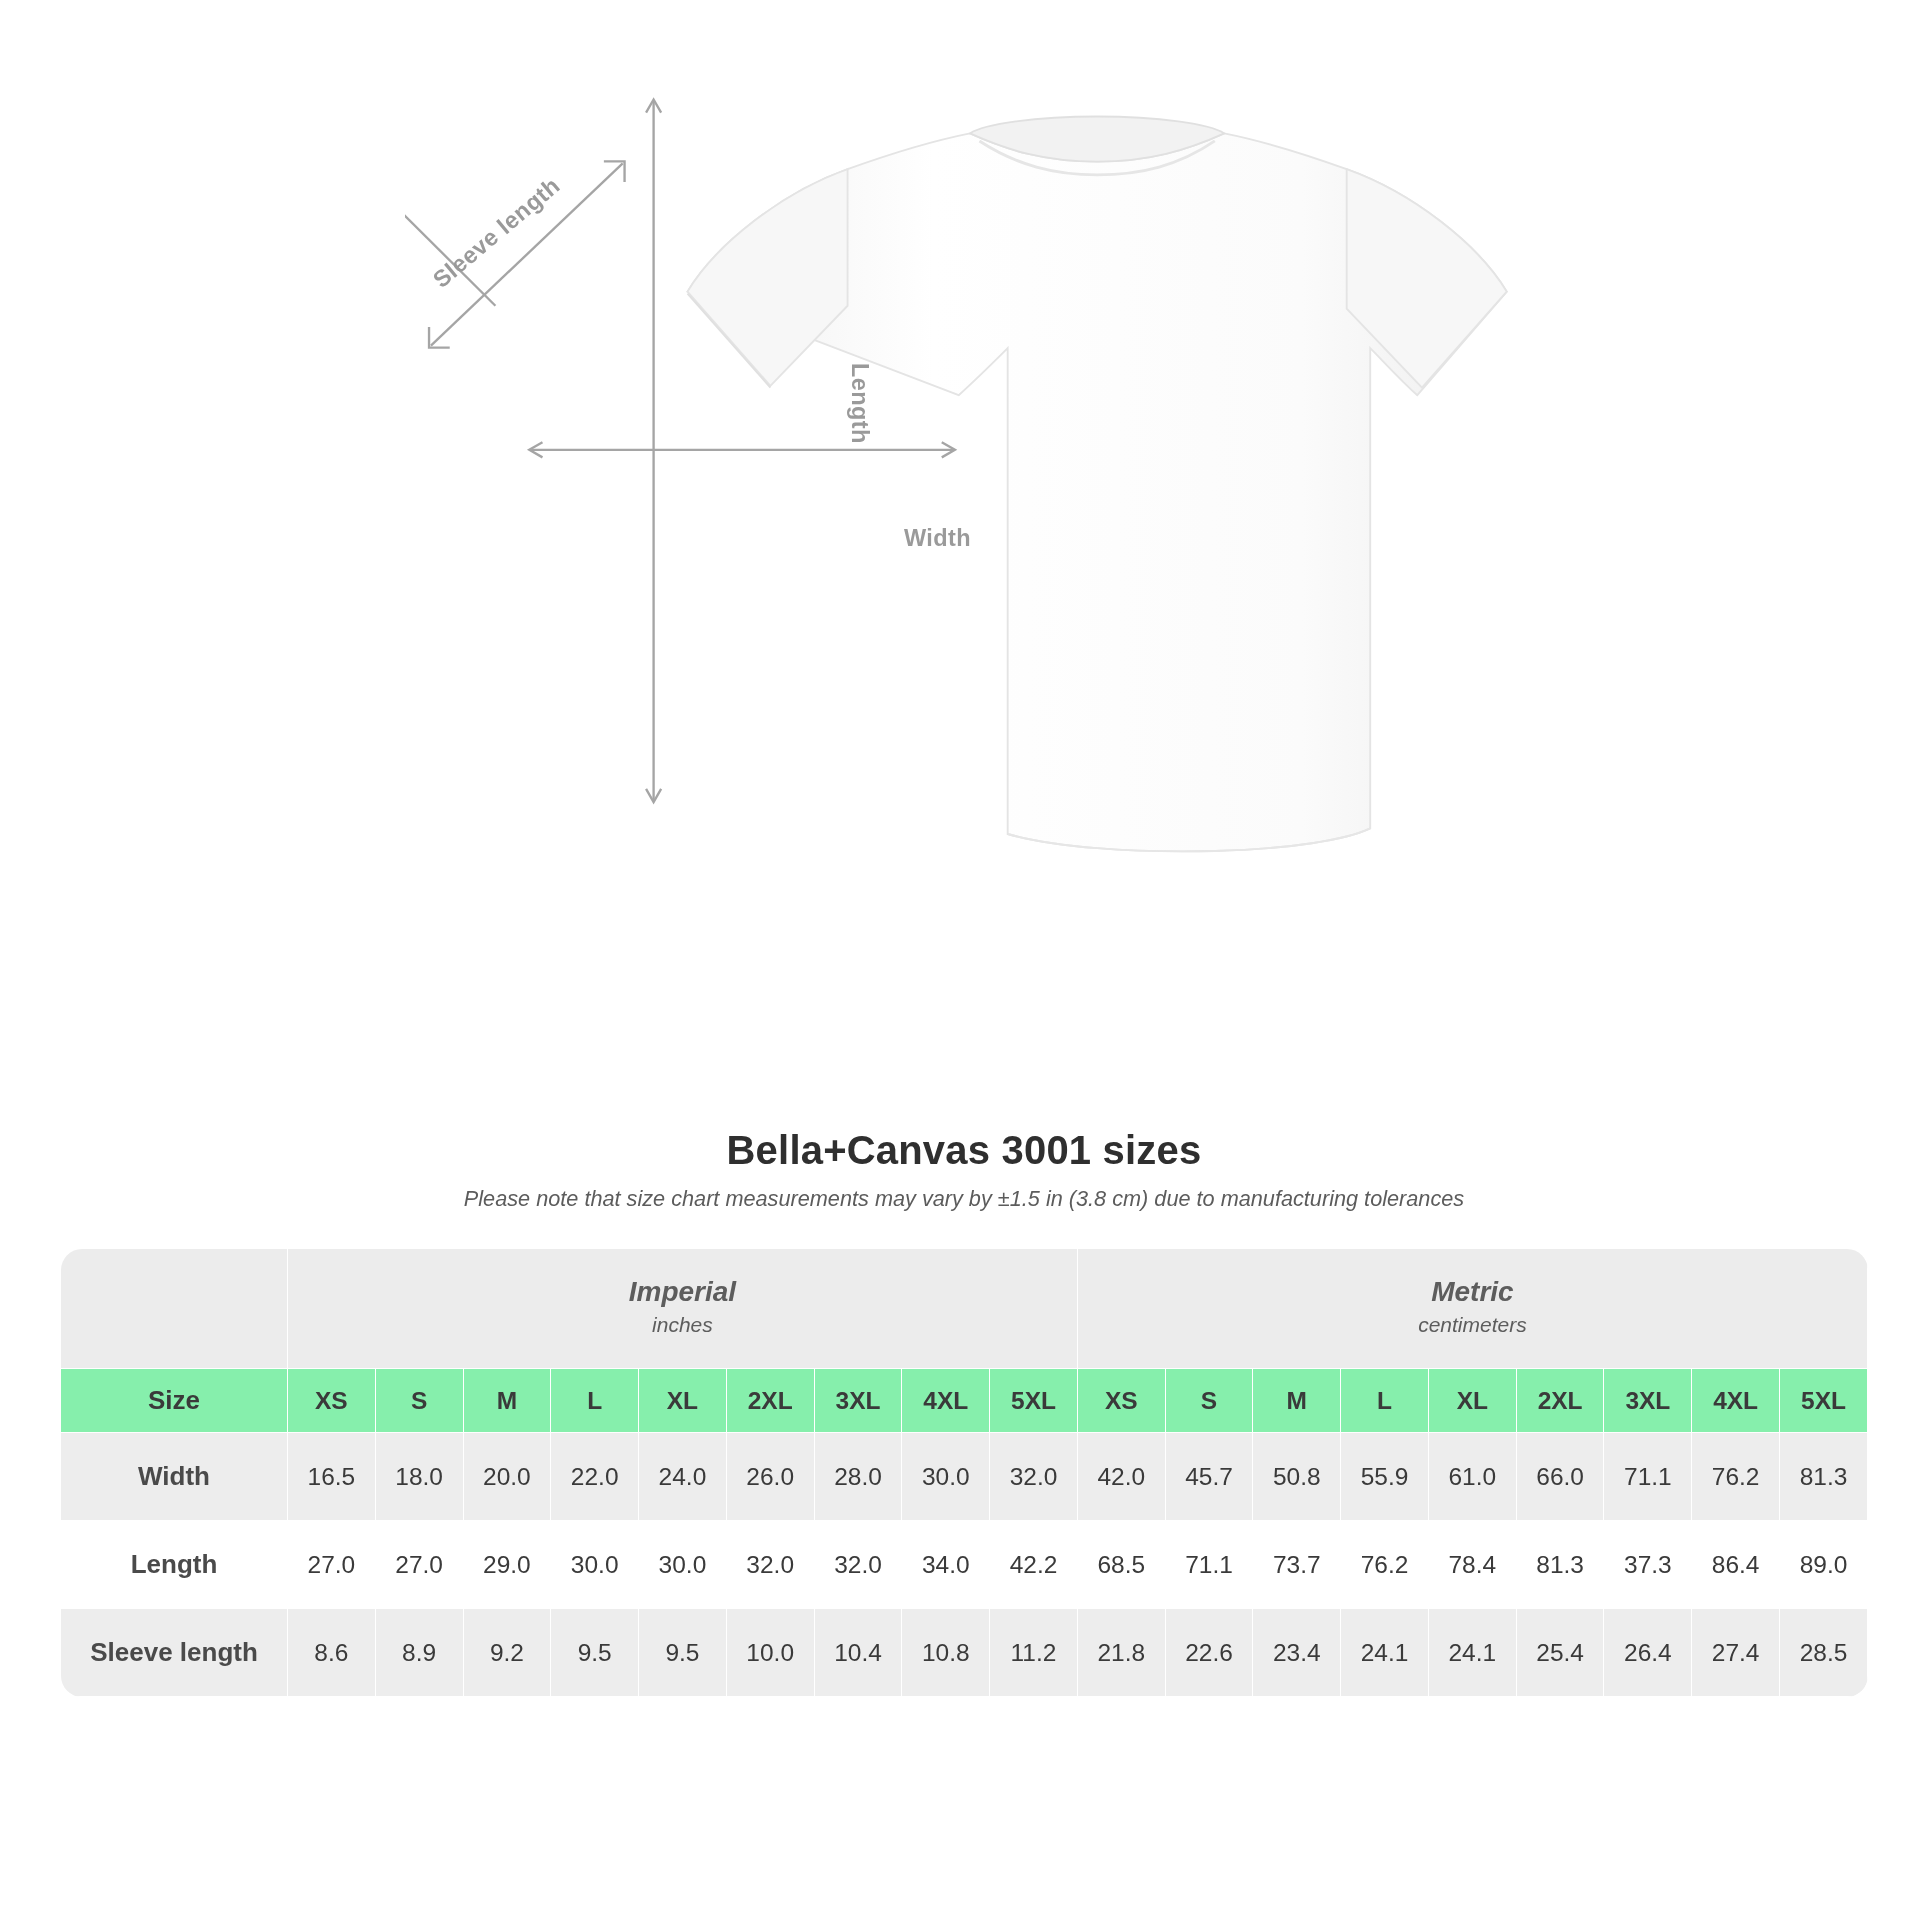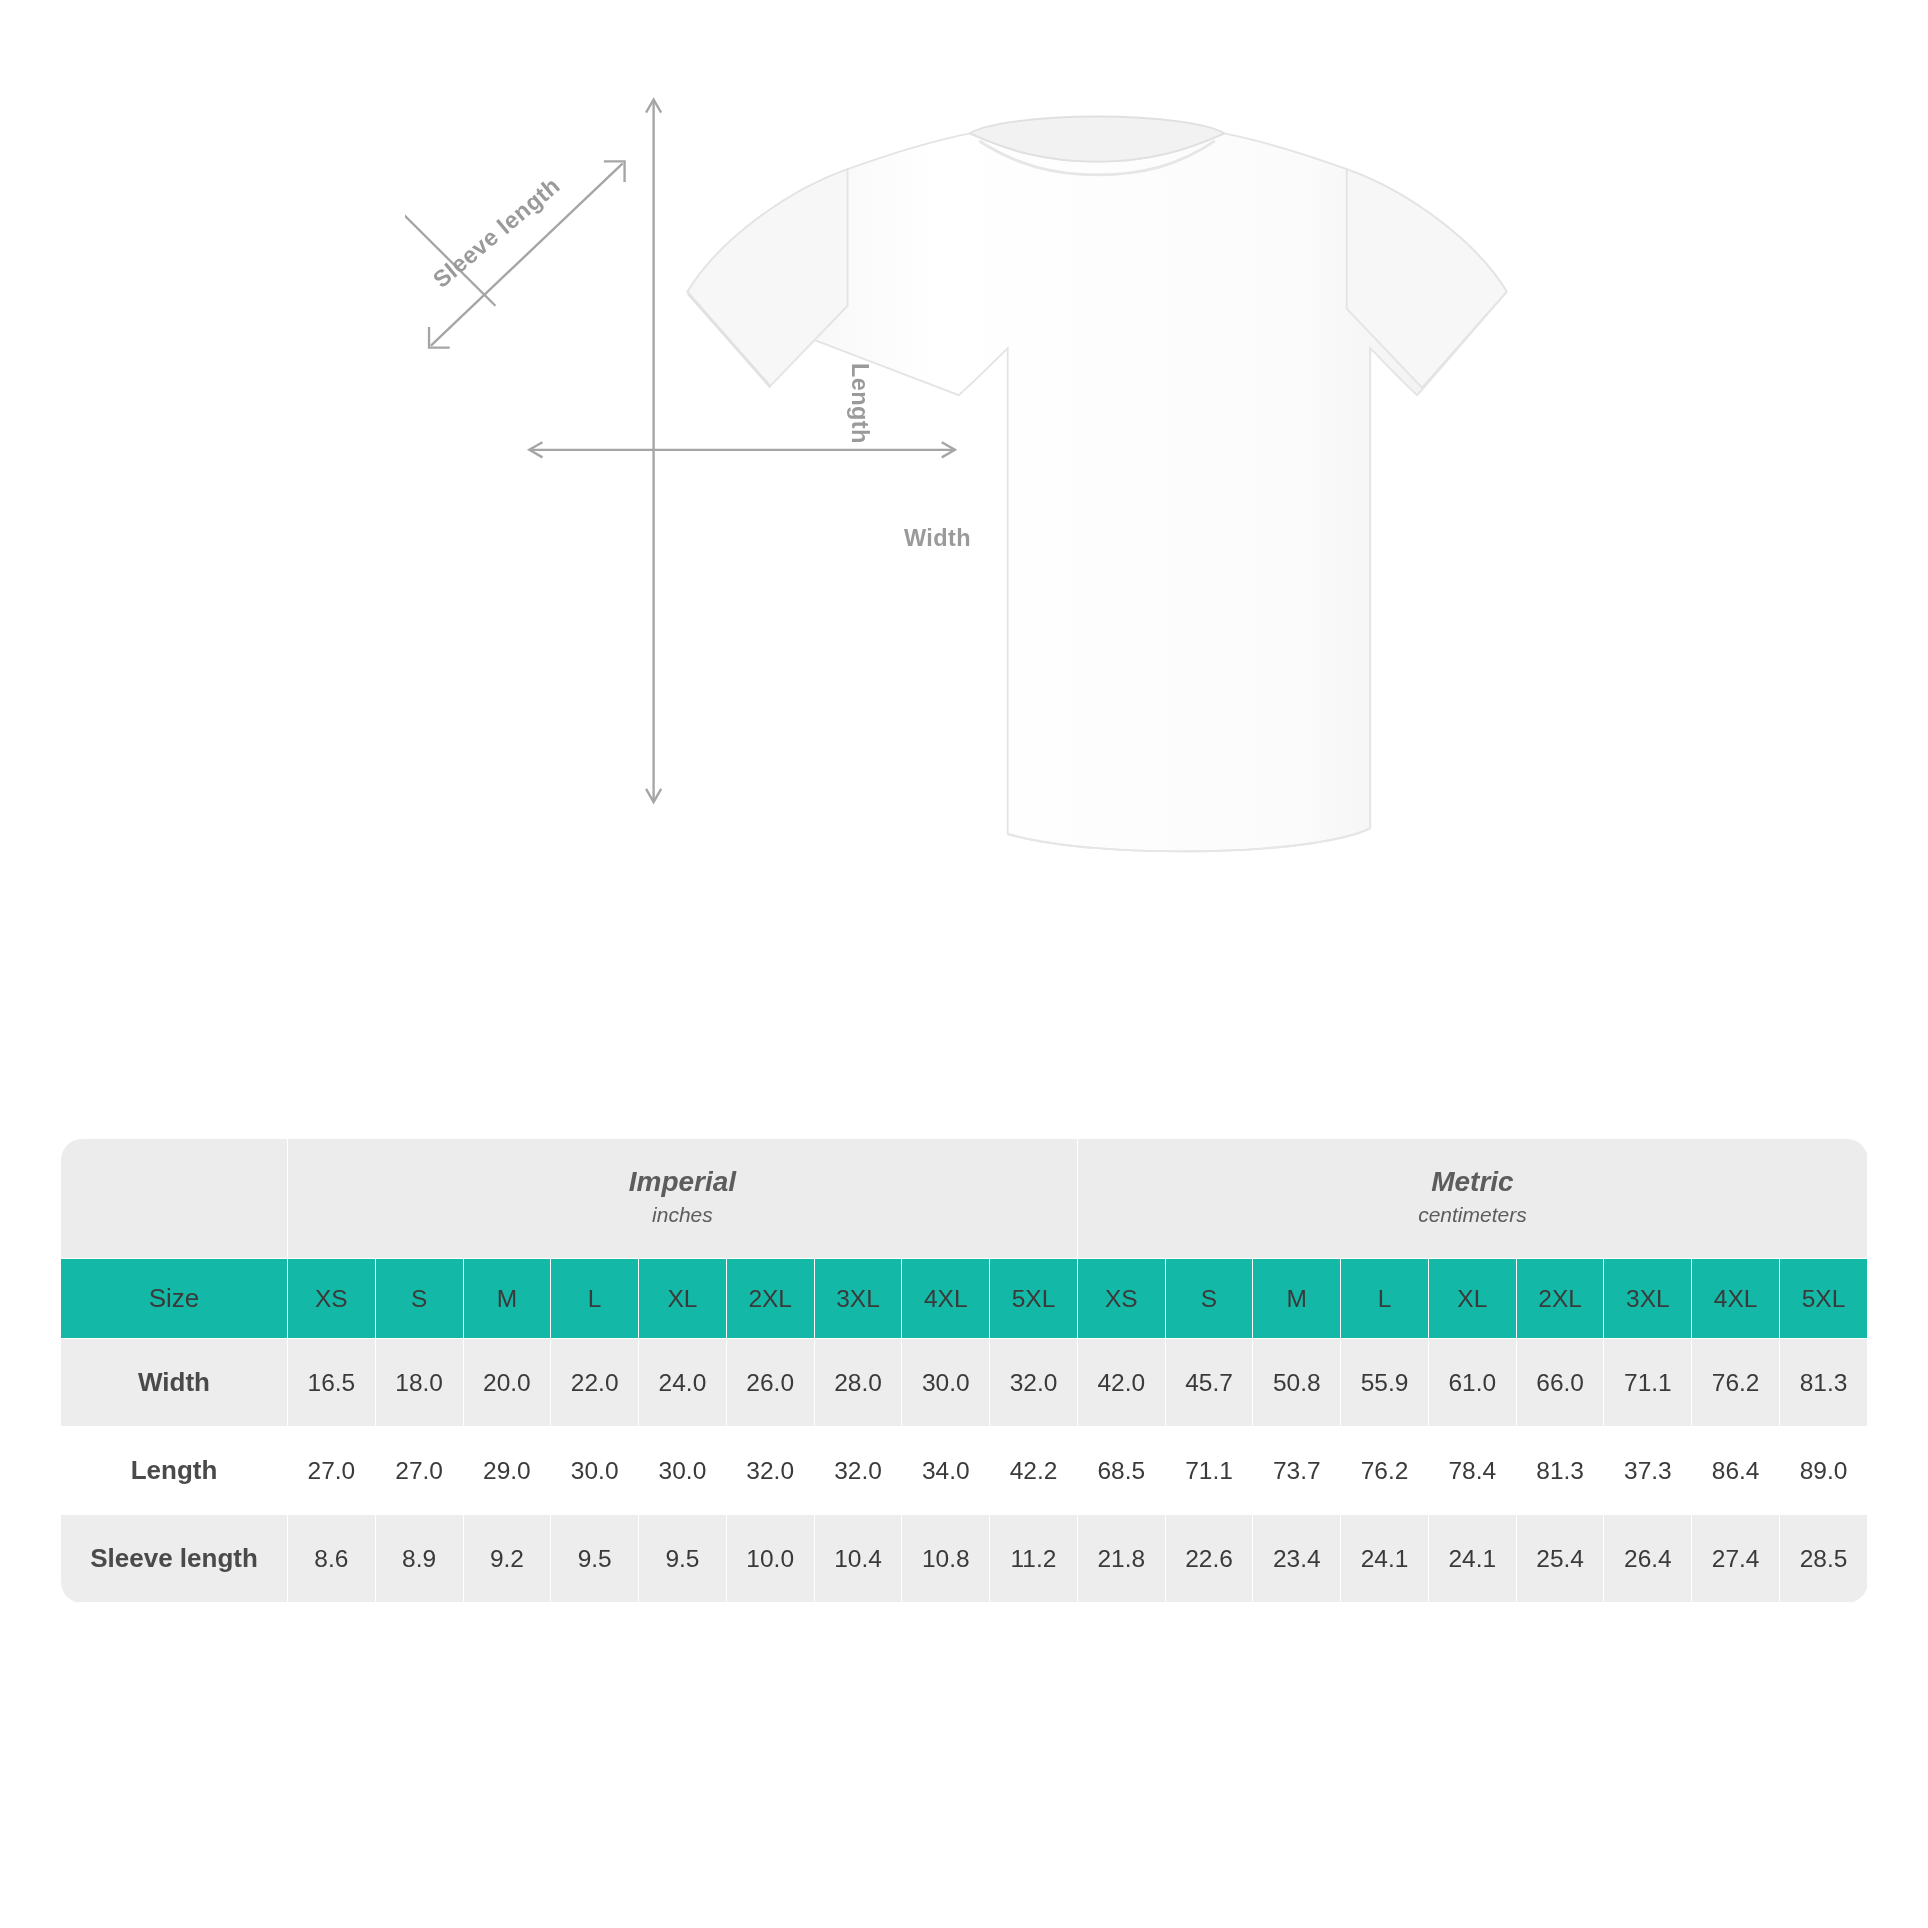--- a/index.html
+++ b/index.html
@@ -122,23 +122,23 @@
   .unit-sub {
     font-size: 21px;
     font-style: italic;
     color: #5d5d5d;
     display: block;
     line-height: 1.5;
   }
 
   
   .size-row td {
-    background: #14b8a6;
-    padding: 24px 0;
-    font-weight: normal;
+    background: #86efac;
+    padding: 16px 0;
+    font-weight: bold;
     color: #4a4a4a;
     font-size: 25.4px;
   }
   .size-row td.row-head { font-size: 26px; }
 
   
   .data-row td {
     padding: 28px 0;
   }
   .data-row.shade td { background: #ededed; }
@@ -223,20 +223,24 @@
       <line x1="18" y1="212" x2="222" y2="18" stroke="#a5a5a5" stroke-width="2.5"></line>
       <polyline points="16,192 16,214 38,214" fill="none" stroke="#a5a5a5" stroke-width="2.5"></polyline>
       <polyline points="202,16 224,16 224,38" fill="none" stroke="#a5a5a5" stroke-width="2.5"></polyline>
     </svg>
 
     <div class="dim-label label-sleeve">Sleeve length</div>
     <div class="dim-label label-length">Length</div>
     <div class="dim-label label-width">Width</div>
   </div>
 
+  <div class="title-block">
+    <h1 class="chart-title">Bella+Canvas 3001 sizes</h1>
+    <p class="chart-note">Please note that size chart measurements may vary by ±1.5 in (3.8 cm) due to manufacturing tolerances</p>
+  </div>
 
   <div class="table-wrap">
     <table class="size-table">
       <tbody>
         <tr class="unit-row">
           <td class="col-label blank rounded-tl"></td>
           <td colspan="9">
             <span class="unit-name">Imperial</span>
             <span class="unit-sub">inches</span>
           </td>

